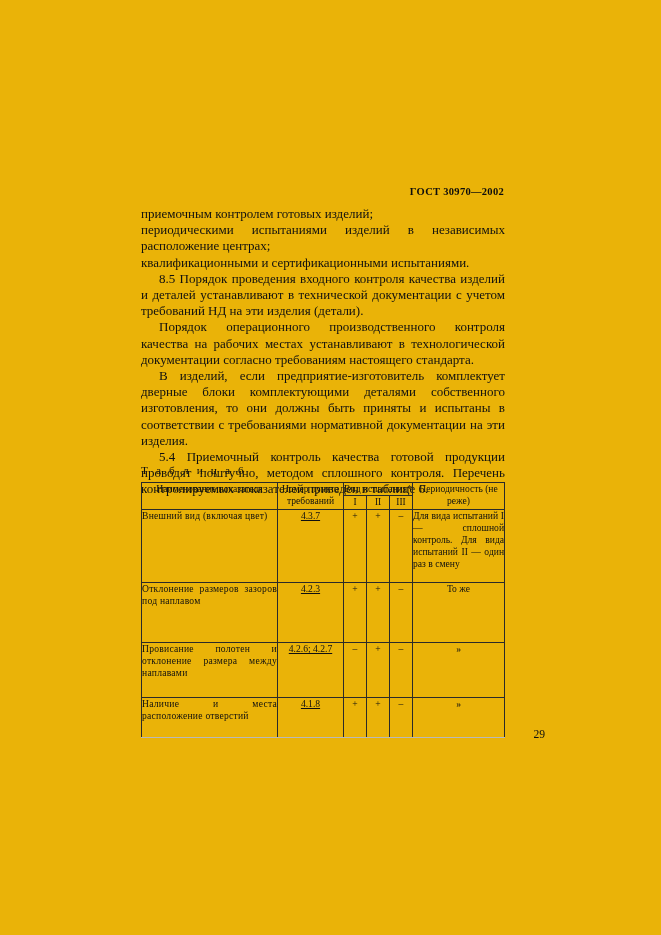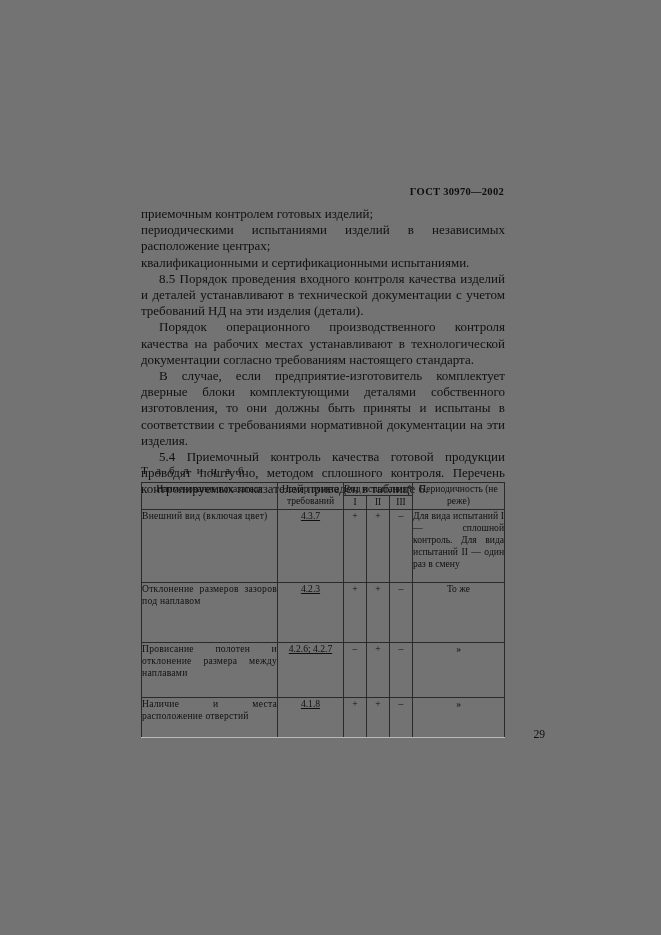--- a/index.html
+++ b/index.html
@@ -4,21 +4,21 @@
 <style>
   html, body {
     margin: 0;
     padding: 0;
     background: #ffffff;
   }
   .page {
     position: relative;
     width: 661px;
     height: 935px;
-    background: #737373;
+    background: #eab308;
     font-family: "Liberation Serif", "DejaVu Serif", serif;
     color: #111111;
     overflow: hidden;
   }
 
   
   .running-head {
     position: absolute;
     left: 141px;
     top: 186px;
@@ -140,21 +140,21 @@
 <div class="page">
 
   <div class="running-head">ГОСТ 30970—2002</div>
 
   <div class="body-text">
     <p class="no-indent">приемочным контролем готовых изделий;</p>
     <p class="no-indent">периодическими испытаниями изделий в независимых расположение центрах;</p>
     <p class="no-indent">квалификационными и сертификационными испытаниями.</p>
     <p>8.5 Порядок проведения входного контроля качества изделий и деталей устанавливают в технической документации с учетом требований НД на эти изделия (детали).</p>
     <p>Порядок операционного производственного контроля качества на рабочих местах устанавливают в технологической документации согласно требованиям настоящего стандарта.</p>
-    <p>В случае, если предприятие-изготовитель комплектует дверные блоки комплектующими деталями собственного изготовления, то они должны быть приняты и испытаны в соответствии с требованиями нормативной документации на эти изделия.</p>
+    <p>В изделий, если предприятие-изготовитель комплектует дверные блоки комплектующими деталями собственного изготовления, то они должны быть приняты и испытаны в соответствии с требованиями нормативной документации на эти изделия.</p>
     <p>5.4 Приемочный контроль качества готовой продукции проводят поштучно, методом сплошного контроля. Перечень контролируемых показателей приведен в таблице 6.</p>
   </div>
 
   <div class="table-caption">Т а б л и ц а  6</div>
 
   <div class="tbl-wrap">
     <table class="gost">
       <colgroup>
         <col style="width:136px">
         <col style="width:66px">

